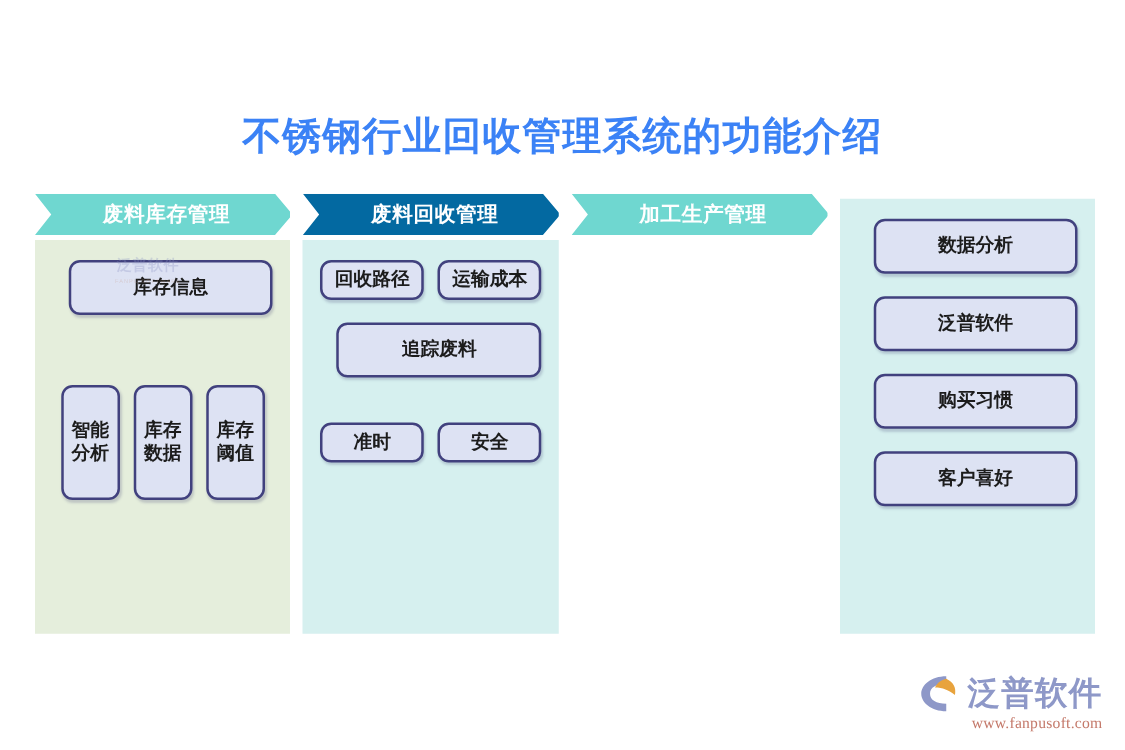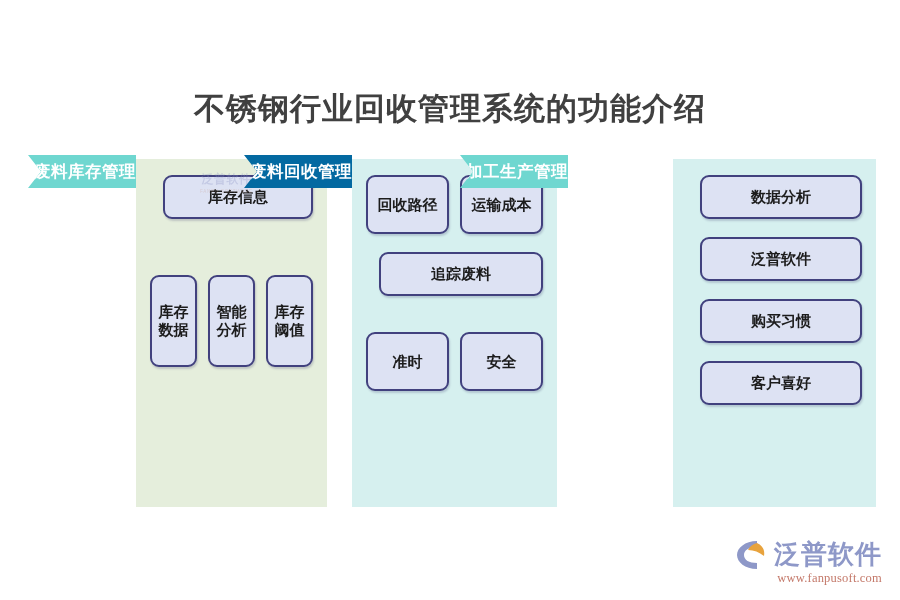--- a/index.html
+++ b/index.html
@@ -16,38 +16,39 @@
     box-sizing: border-box;
   }
 
   
   #page-title {
     position: absolute;
     top: 88px; left: 0; width: 900px;
     text-align: center;
     font-size: 31px;
     font-weight: bold;
-    color: #404040;
+    color: #3b82f6;
     letter-spacing: 1px;
     white-space: nowrap;
   }
 
   
   #columns {
     position: absolute;
     top: 155px; left: 28px;
     width: 848px; height: 352px;
     display: flex;
     gap: 10px;
   }
   .column {
     position: relative;
     width: 206px;
     height: 352px;
     display: flex;
+    flex-direction: column;
   }
 
   
   .col-header {
     position: relative;
     height: 33px;
     flex: 0 0 33px;
     display: flex;
     align-items: center;
     justify-content: center;
@@ -90,21 +91,21 @@
     display: flex;
     align-items: center;
     justify-content: center;
     text-align: center;
     box-sizing: border-box;
     box-shadow: 1px 2px 2px rgba(60,60,110,0.22);
     line-height: 1.18;
     white-space: nowrap;
   }
   .node.full  { width: 100%; height: 44px; margin-left: 13px; }
-  .node.half  { width: 83px;  height: 59px; }
+  .node.half  { width: 83px;  height: 32px; }
   .node.tall  { width: 47px;  height: 92px; white-space: normal; }
 
   
   .sp-18 { height: 18px; }
   .sp-56 { height: 56px; }
 
   
   #watermark {
     position: absolute;
     left: 64px; top: 12px;
@@ -168,22 +169,22 @@
 
   <div id="columns">
       <div class="column">
         <div class="col-header teal">废料库存管理</div>
         <div class="col-body green">
           <div class="node-row">
             <div class="node full">库存信息</div>
           </div>
           <div class="sp-56"></div>
           <div class="node-row">
+            <div class="node tall">智能分析</div>
             <div class="node tall">库存数据</div>
-            <div class="node tall">智能分析</div>
             <div class="node tall">库存阈值</div>
           </div>
           <div id="watermark">
             <div class="wm-main">泛普软件</div>
             <div class="wm-sub">FANPU SOFTWARE</div>
           </div>
         </div>
       </div>
       <div class="column">
         <div class="col-header orange">废料回收管理</div>

